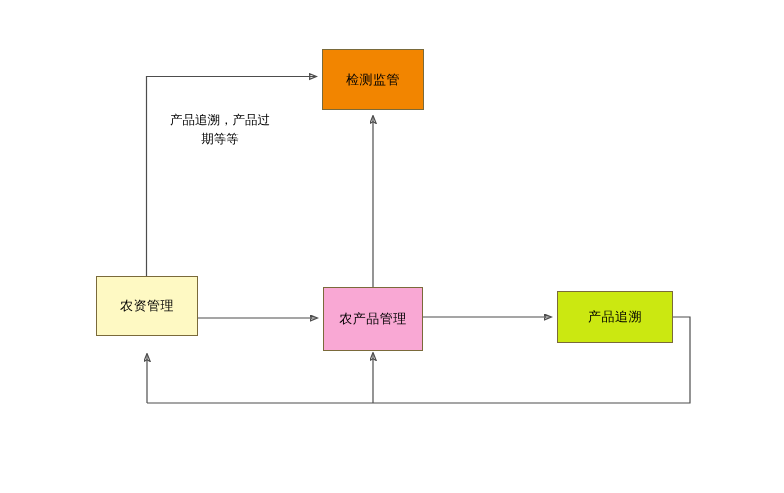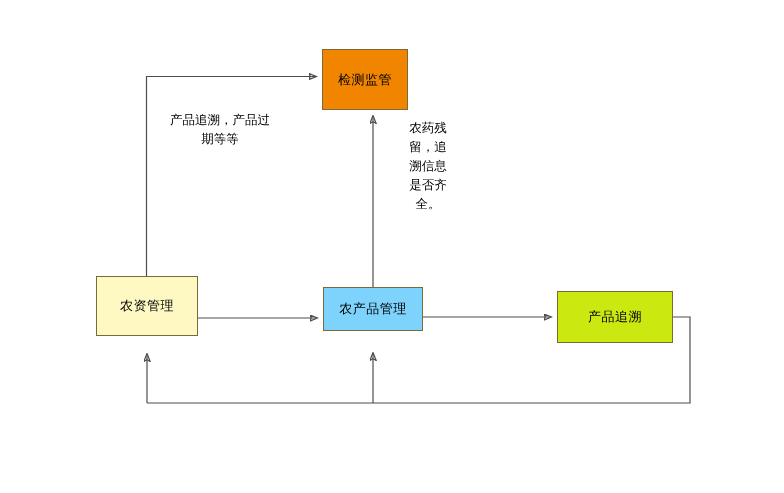--- a/index.html
+++ b/index.html
@@ -27,37 +27,37 @@
     line-height: 1.2;
     letter-spacing: 0.5px;
     white-space: nowrap;
   }
   .node-label {
     display: block;
   }
   #node-inspection {
     left: 322px;
     top: 49px;
-    width: 86px;
+    width: 102px;
     height: 61px;
     background: #F28500;
   }
   #node-agri-supplies {
     left: 96px;
     top: 276px;
     width: 102px;
     height: 60px;
     background: #fef9c3;
   }
   #node-agri-products {
     left: 323px;
     top: 287px;
     width: 100px;
-    height: 44px;
-    background: #7dd3fc;
+    height: 64px;
+    background: #f9a8d4;
   }
   #node-traceability {
     left: 557px;
     top: 291px;
     width: 116px;
     height: 52px;
     background: #CBE811;
   }
   .edge-label {
     position: absolute;
@@ -133,19 +133,14 @@
     <span class="node-label">农产品管理</span>
   </div>
 
   <div class="node" id="node-traceability">
     <span class="node-label">产品追溯</span>
   </div>
 
   <div class="edge-label" id="label-left-note">产品追溯，产品过
 期等等</div>
 
-  <div class="edge-label" id="label-center-note">农药残
-留，追
-溯信息
-是否齐
-全。</div>
 
 </div>
 
 </body></html>

